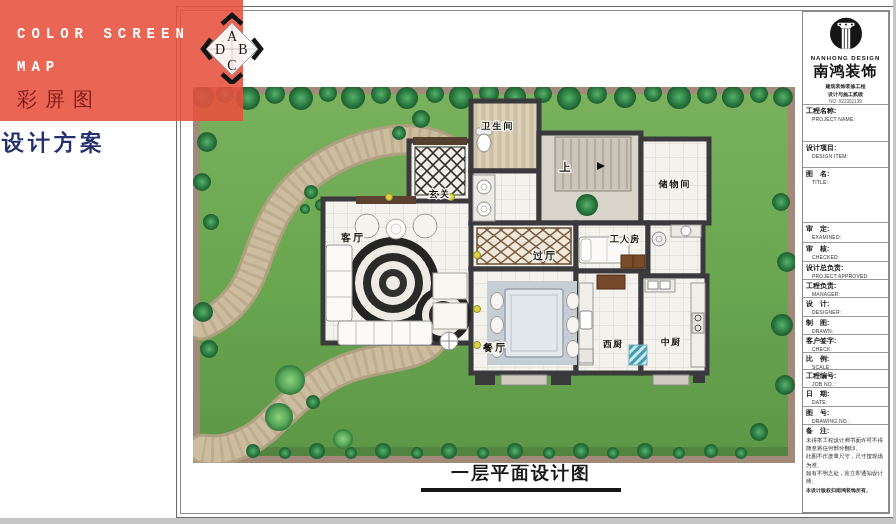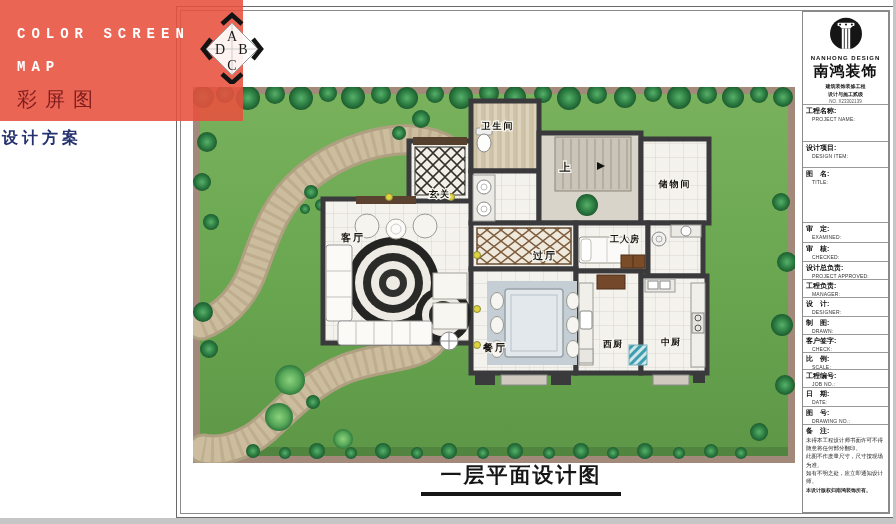--- a/index.html
+++ b/index.html
@@ -13,30 +13,30 @@
   .sheet-inner-frame{position:absolute;inset:3px;border:1px solid #8a8a8a;pointer-events:none;}
   .plan-svg{position:absolute;left:16px;top:80px;width:602px;height:376px;}
 
   
   .banner{position:absolute;left:0;top:0;width:243px;height:121px;
           background:rgba(232,80,62,0.88);z-index:5;}
   .banner-en{position:absolute;left:17px;color:#fff;font-family:"Liberation Mono","DejaVu Sans Mono",monospace;
              font-size:14px;font-weight:bold;letter-spacing:6px;white-space:nowrap;}
   .banner-zh{position:absolute;left:17px;color:#7f1d1d;font-size:20px;letter-spacing:8px;white-space:nowrap;}
 
-  .scheme-label{position:absolute;left:2px;top:128px;font-size:16px;font-weight:bold;
+  .scheme-label{position:absolute;left:2px;top:128px;font-size:22px;font-weight:bold;
                 color:#25316e;letter-spacing:4px;z-index:4;white-space:nowrap;}
 
   
   .compass{position:absolute;left:199px;top:12px;width:66px;height:72px;z-index:6;}
   .compass text{font-family:"Liberation Serif","DejaVu Serif",serif;font-size:14px;fill:#1a1a1a;}
 
   
   .drawing-title-wrap{position:absolute;left:244px;top:454px;width:200px;text-align:center;}
-  .drawing-title{font-size:21px;font-weight:bold;color:#161616;letter-spacing:2px;white-space:nowrap;}
+  .drawing-title{font-size:18px;font-weight:bold;color:#161616;letter-spacing:2px;white-space:nowrap;}
   .title-underline{height:4px;background:#161616;margin-top:3px;}
 
   
   .titleblock{position:absolute;left:625px;top:4px;bottom:4px;width:87px;
               box-sizing:border-box;border:1px solid #8a8a8a;background:#fff;
               display:flex;flex-direction:column;}
   .tb-box{box-sizing:border-box;border-bottom:1px solid #9a9a9a;padding:2px 3px 0 3px;overflow:hidden;}
   .tb-box:last-child{border-bottom:none;flex:1;}
   .tb-zh{font-size:7px;font-weight:bold;color:#111;line-height:1.25;white-space:nowrap;}
   .tb-en{font-size:5px;color:#333;margin-left:6px;line-height:1.3;white-space:nowrap;letter-spacing:.2px;}

